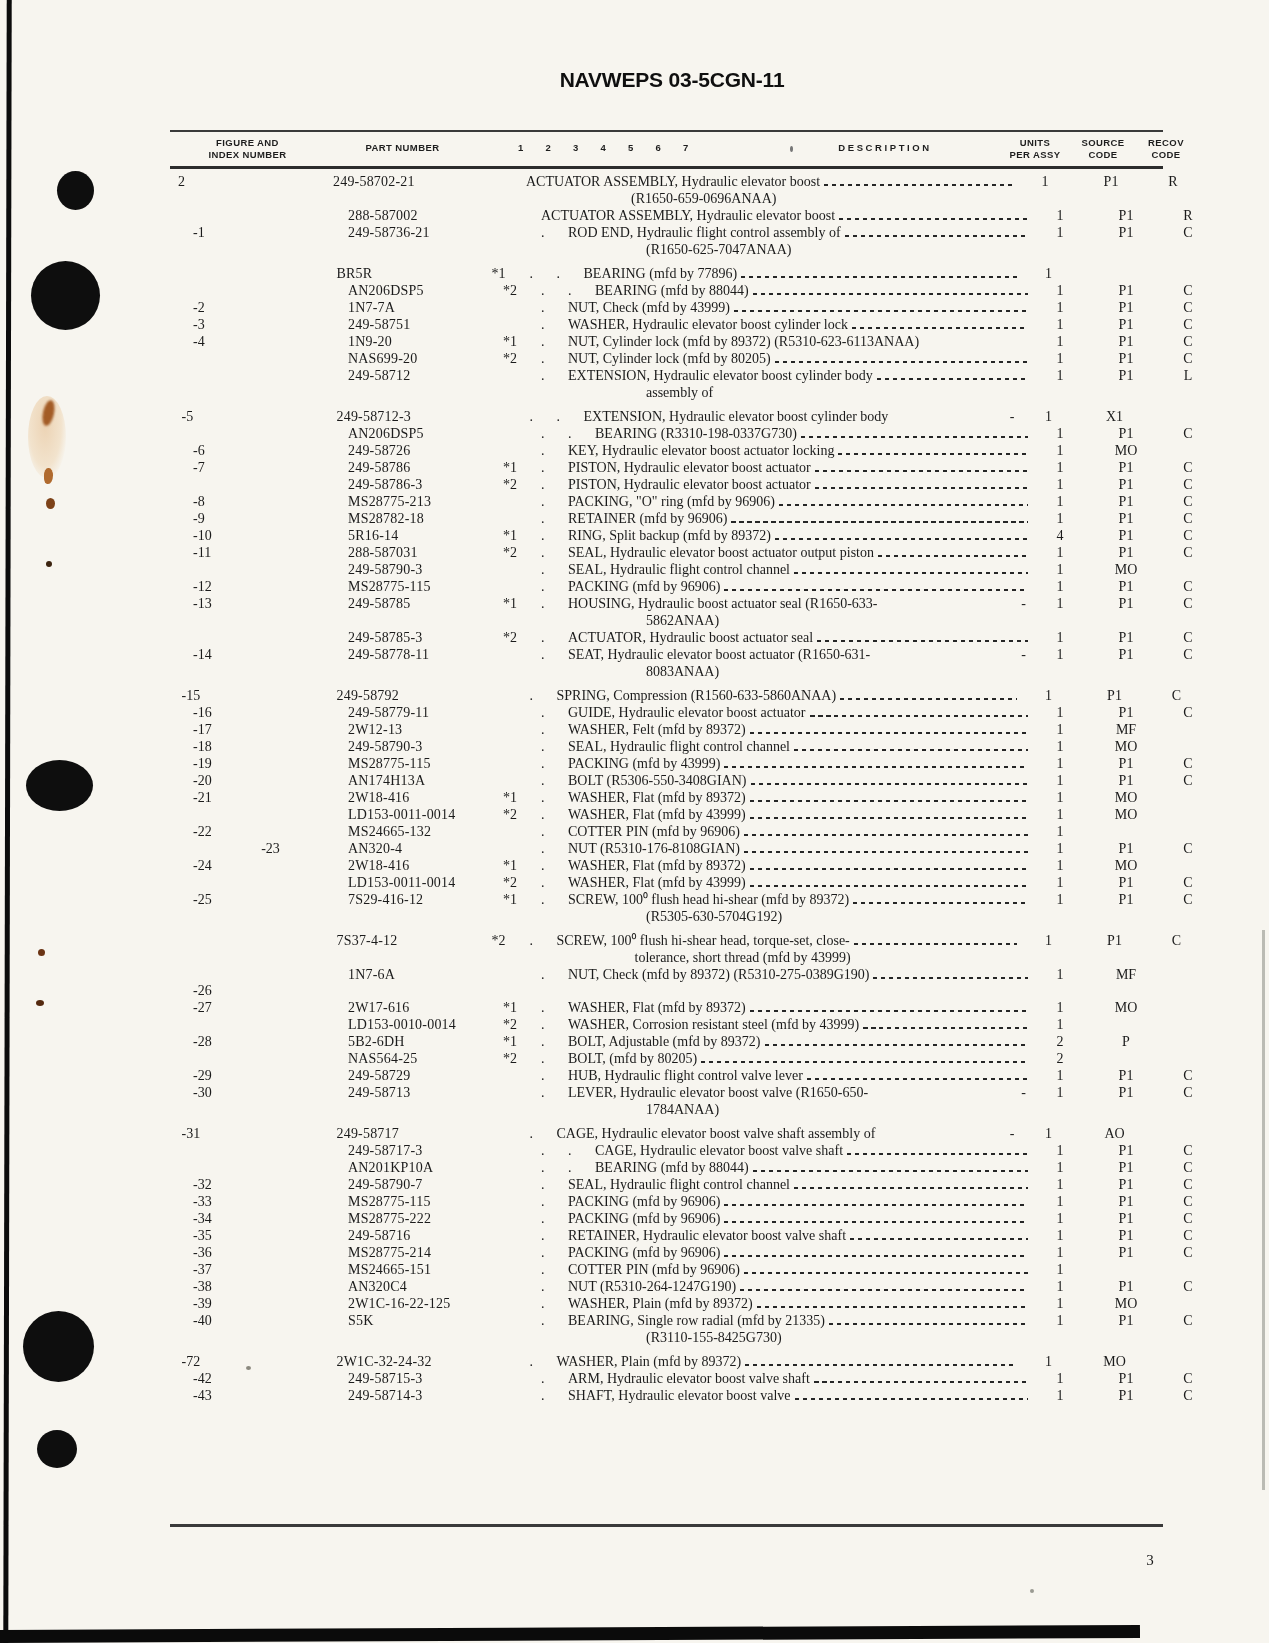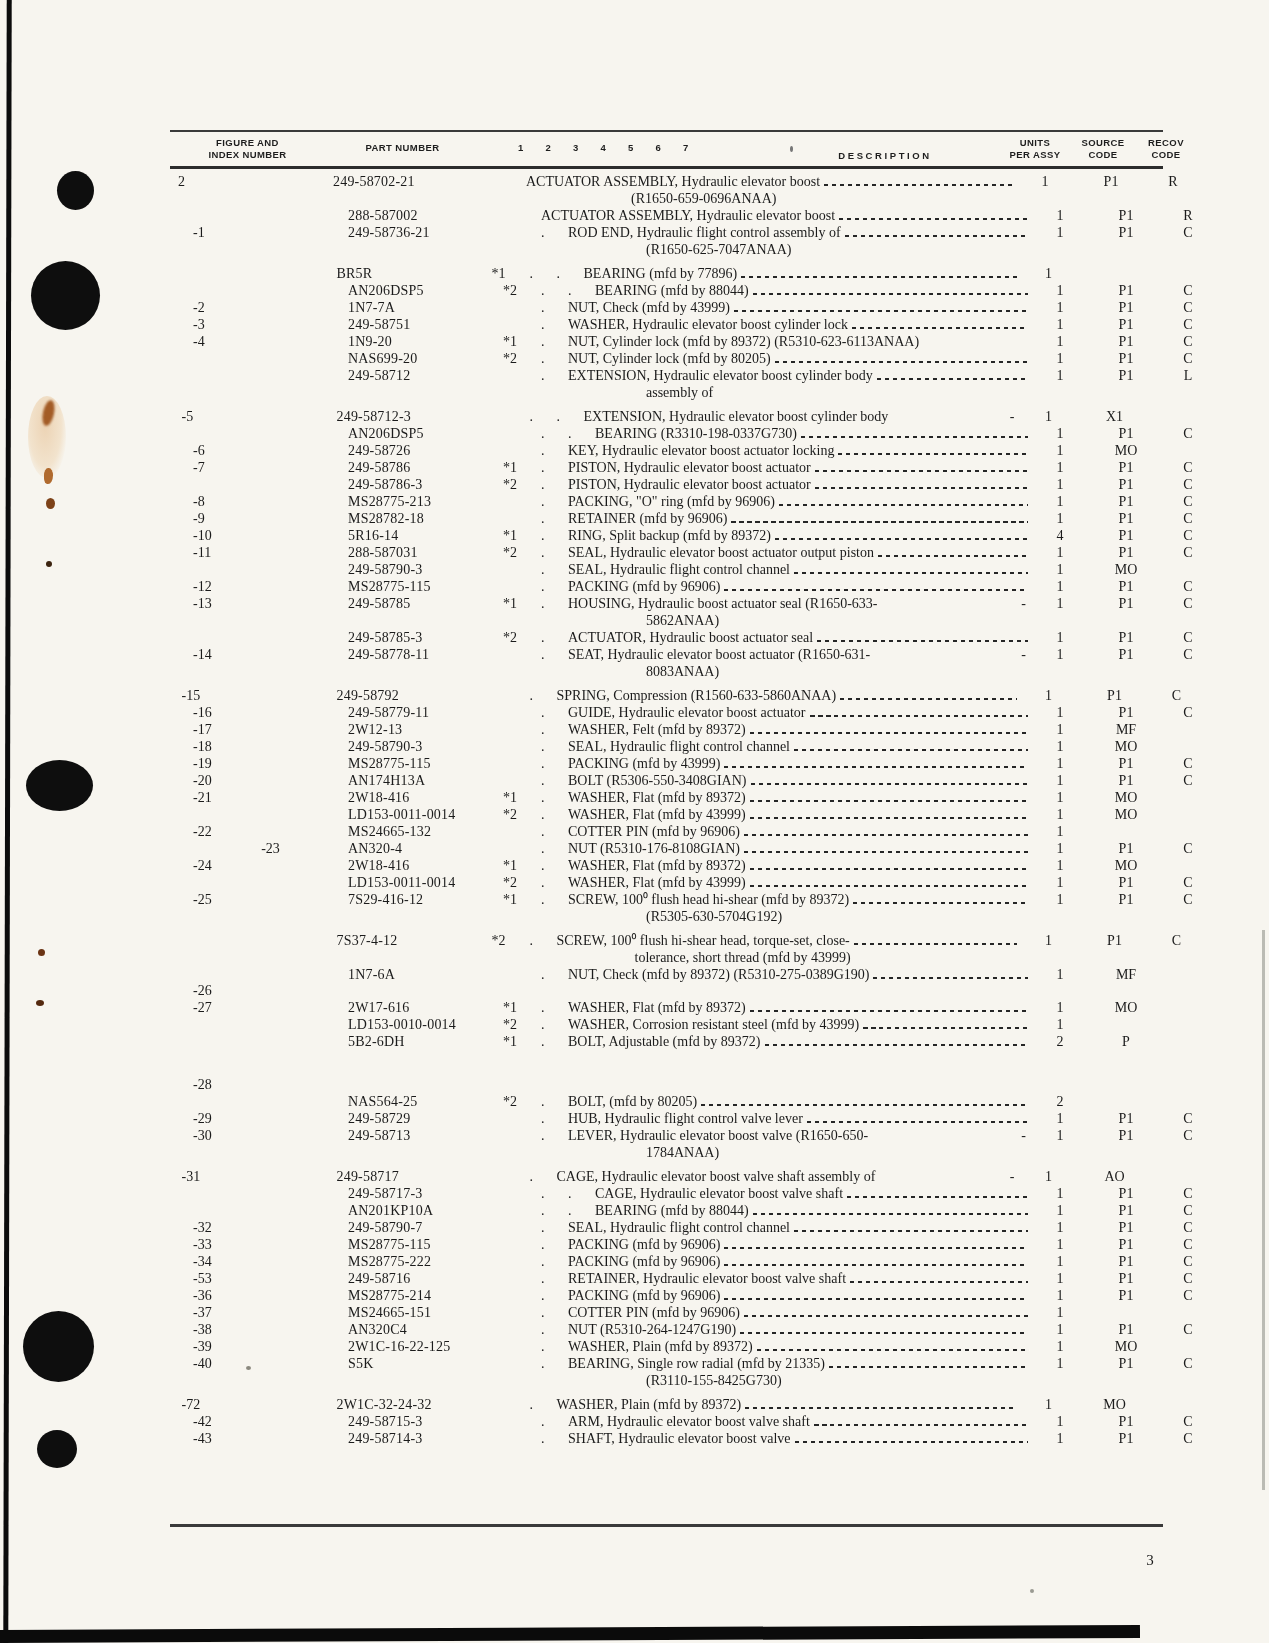--- a/index.html
+++ b/index.html
@@ -13,21 +13,21 @@
   .rule-top{left:170px;top:130px;width:993px;height:2px;}
   .rule-head{left:170px;top:166px;width:993px;height:2.5px;background:#2c2c2c;}
   .rule-bottom{left:170px;top:1524px;width:993px;height:2.5px;}
   
   .hcell{position:absolute;font-family:"Liberation Sans", sans-serif;font-weight:bold;
          font-size:9.5px;line-height:11.5px;text-align:center;color:#1e1e1e;letter-spacing:.4px;}
   .h-fig{left:170px;top:137px;width:155px;}
   .h-part{left:325px;top:142px;width:155px;}
   .h-levels{left:518px;top:142px;width:222px;display:flex;text-align:left;}
   .lvl-num{display:inline-block;width:27.5px;}
-  .h-desc{left:760px;top:142px;width:250px;letter-spacing:2.6px;margin-top:8px;}
+  .h-desc{left:760px;top:142px;width:250px;letter-spacing:2.6px;}
   .h-units{left:1000px;top:137px;width:70px;}
   .h-src{left:1068px;top:137px;width:70px;}
   .h-rec{left:1136px;top:137px;width:60px;}
   
   .tbody{position:absolute;left:170px;top:173px;width:1020px;}
   .row{display:flex;align-items:flex-start;line-height:17px;font-size:14px;}
   .row.gap{margin-top:7px;justify-content:center;}
   .c{flex:0 0 auto;}
   .c.idx{width:155px;}
   .c.part{width:155px;letter-spacing:.2px;}
@@ -71,20 +71,21 @@
   .sp-4{left:36px;top:1000px;width:8px;height:6px;background:#54280e;}
   .sp-5{left:246px;top:1366px;width:5px;height:4px;background:#8a887e;}
   .sp-6{left:1030px;top:1589px;width:4px;height:4px;background:#9a9a92;}
   .sp-7{left:790px;top:146px;width:3px;height:6px;background:#777;}
 </style>
 </head>
 <body>
 
 <div class="page">
 
+  <div class="title">NAVWEPS 03-5CGN-11</div>
 
   <div class="rule rule-top"></div>
   <div class="rule rule-head"></div>
   <div class="rule rule-bottom"></div>
 
   <div class="hcell h-fig">
     <div>FIGURE AND</div>
     <div>INDEX NUMBER</div>
   </div>
   <div class="hcell h-part">PART NUMBER</div>
@@ -805,21 +806,21 @@
             <span class="leader"></span>
           </div>
 
     </div>
     <div class="c units">1</div>
     <div class="c src"></div>
     <div class="c rec"></div>
   </div>
 
   <div class="row">
-    <div class="c idx" style="padding-left: 23px; margin-top: 43px;">-28</div>
+    <div class="c idx" style="padding-left: 23px;">-28</div>
     <div class="c part">5B2-6DH</div>
     <div class="c ast">*1</div>
     <div class="c desc">
       <div class="line1">
             <span class="lvl">.</span>
             <span class="dtext">BOLT, Adjustable (mfd by 89372)</span>
             <span class="leader"></span>
           </div>
 
     </div>
@@ -977,21 +978,21 @@
             <span class="leader"></span>
           </div>
 
     </div>
     <div class="c units">1</div>
     <div class="c src">P1</div>
     <div class="c rec">C</div>
   </div>
 
   <div class="row">
-    <div class="c idx" style="padding-left: 23px;">-53</div>
+    <div class="c idx" style="padding-left: 23px;">-35</div>
     <div class="c part">249-58716</div>
     <div class="c ast"></div>
     <div class="c desc">
       <div class="line1">
             <span class="lvl">.</span>
             <span class="dtext">RETAINER, Hydraulic elevator boost valve shaft</span>
             <span class="leader"></span>
           </div>
 
     </div>

